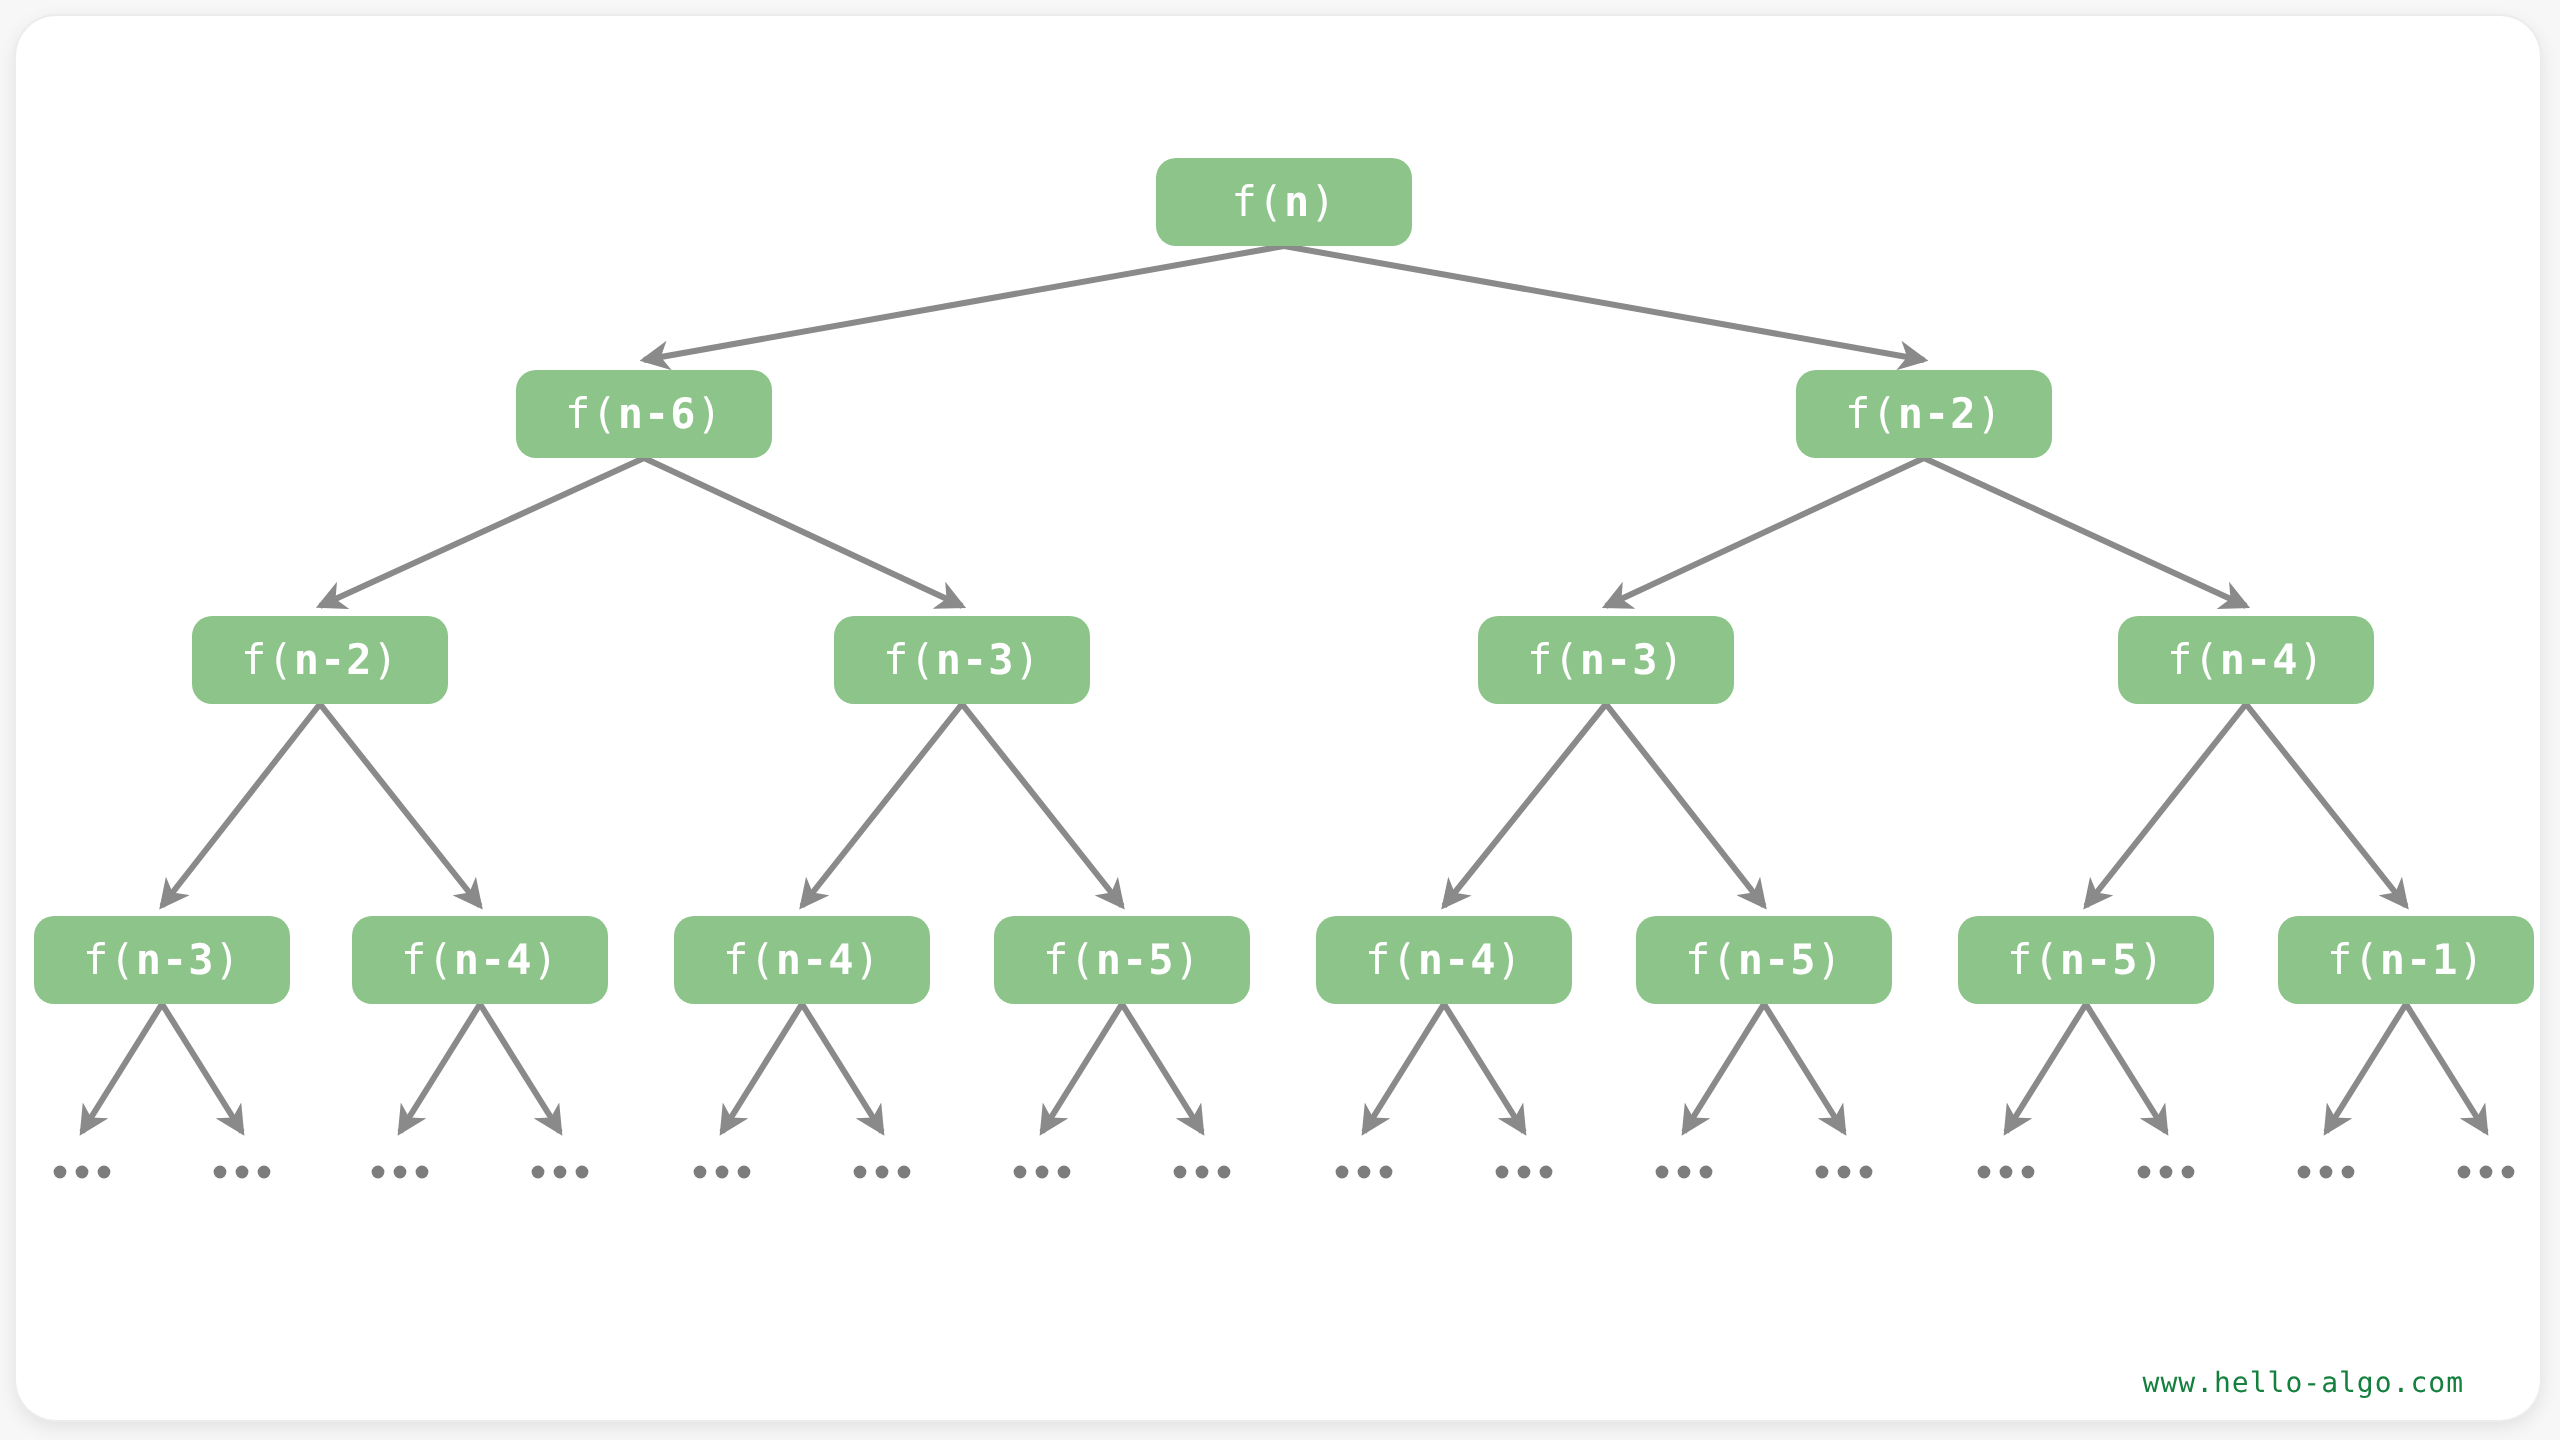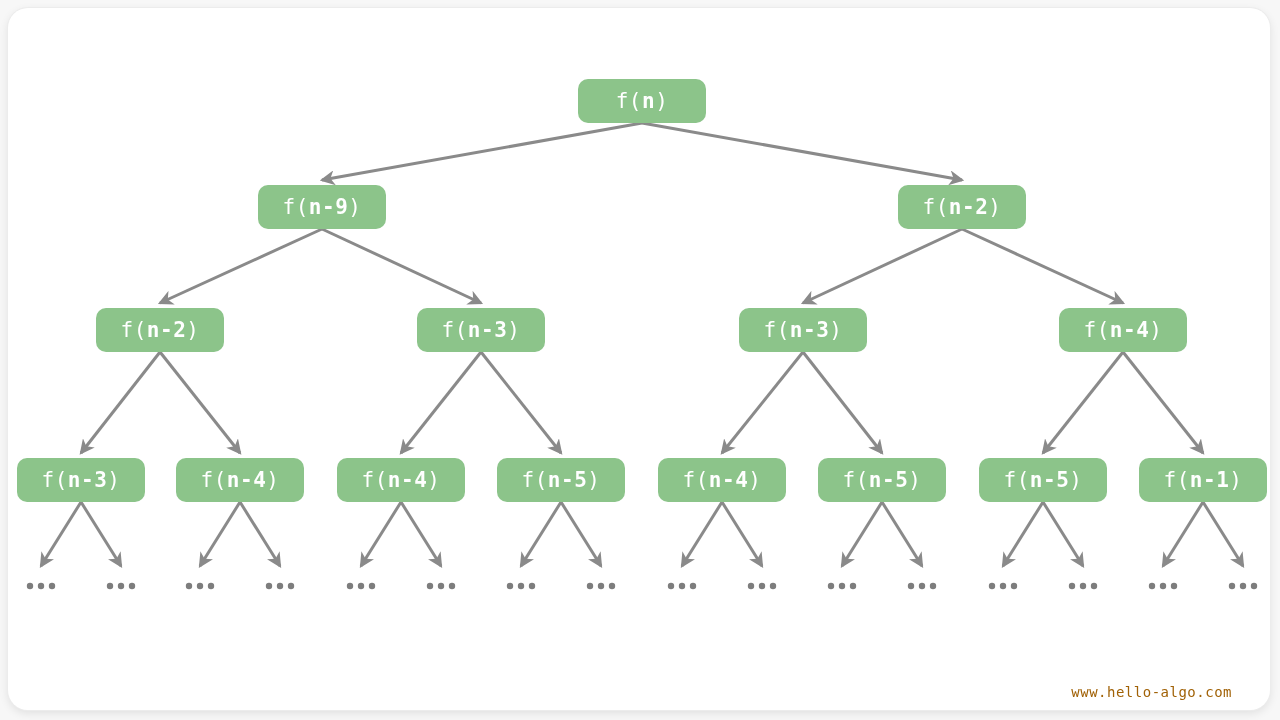--- a/index.html
+++ b/index.html
@@ -42,21 +42,21 @@
     white-space: nowrap;
     user-select: none;
   }
   .tree-node .arg { font-weight: bold; }
   #watermark {
     position: absolute;
     right: 48px;
     bottom: 20px;
     font-size: 14px;
     letter-spacing: 0.5px;
-    color: #a16207;
+    color: #15803d;
   }
 </style>
 </head>
 <body>
 
 <div id="canvas-card"></div>
 
 <svg id="edges-layer" viewBox="0 0 1280 720" xmlns="http://www.w3.org/2000/svg">
   <defs>
     <marker id="arrowhead" viewBox="0 0 10 10" refX="8.5" refY="5" markerWidth="5" markerHeight="5" orient="auto">
@@ -180,21 +180,21 @@
 </svg>
 
 <div id="node-layer">
     <div class="tree-node" style="left: 578px; top: 79px; width: 128px; height: 44px; background: rgb(140, 196, 138); color: rgb(255, 255, 255);">
       <span>f(</span>
       <span class="arg">n</span>
       <span>)</span>
     </div>
     <div class="tree-node" style="left: 258px; top: 185px; width: 128px; height: 44px; background: rgb(140, 196, 138); color: rgb(255, 255, 255);">
       <span>f(</span>
-      <span class="arg">n-9</span>
+      <span class="arg">n-6</span>
       <span>)</span>
     </div>
     <div class="tree-node" style="left: 898px; top: 185px; width: 128px; height: 44px; background: rgb(140, 196, 138); color: rgb(255, 255, 255);">
       <span>f(</span>
       <span class="arg">n-2</span>
       <span>)</span>
     </div>
     <div class="tree-node" style="left: 96px; top: 308px; width: 128px; height: 44px; background: rgb(140, 196, 138); color: rgb(255, 255, 255);">
       <span>f(</span>
       <span class="arg">n-2</span>

